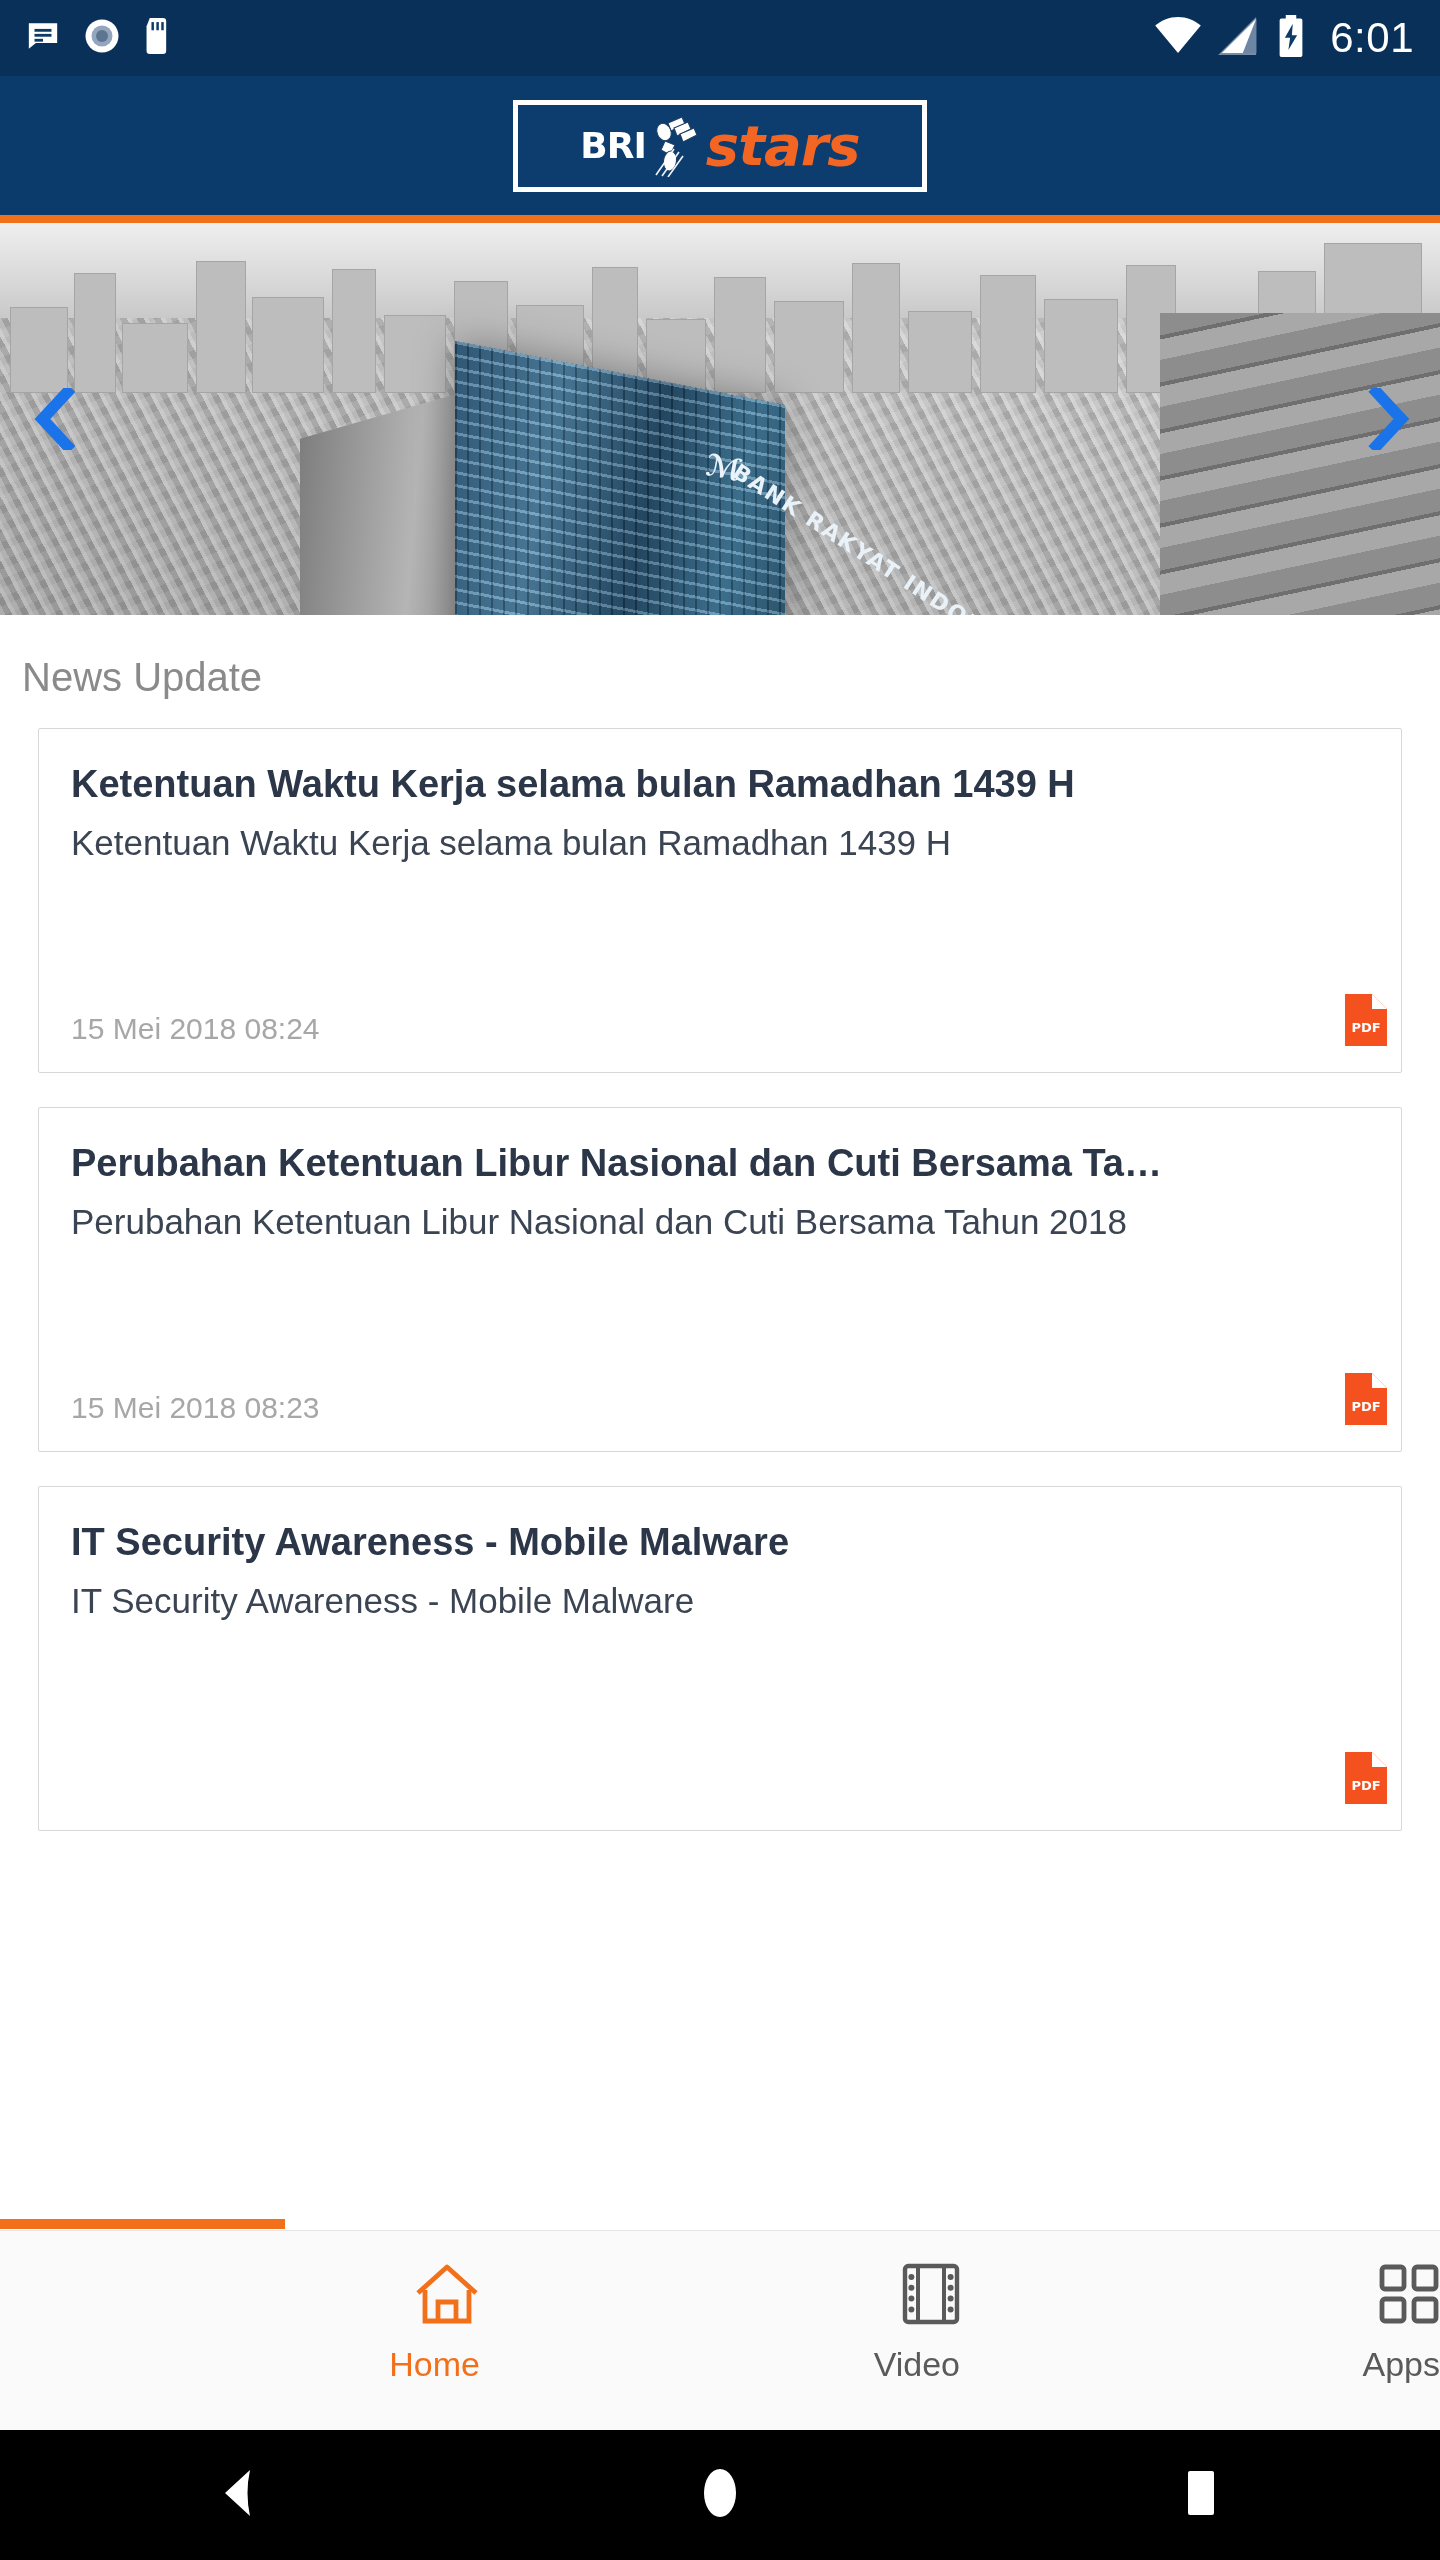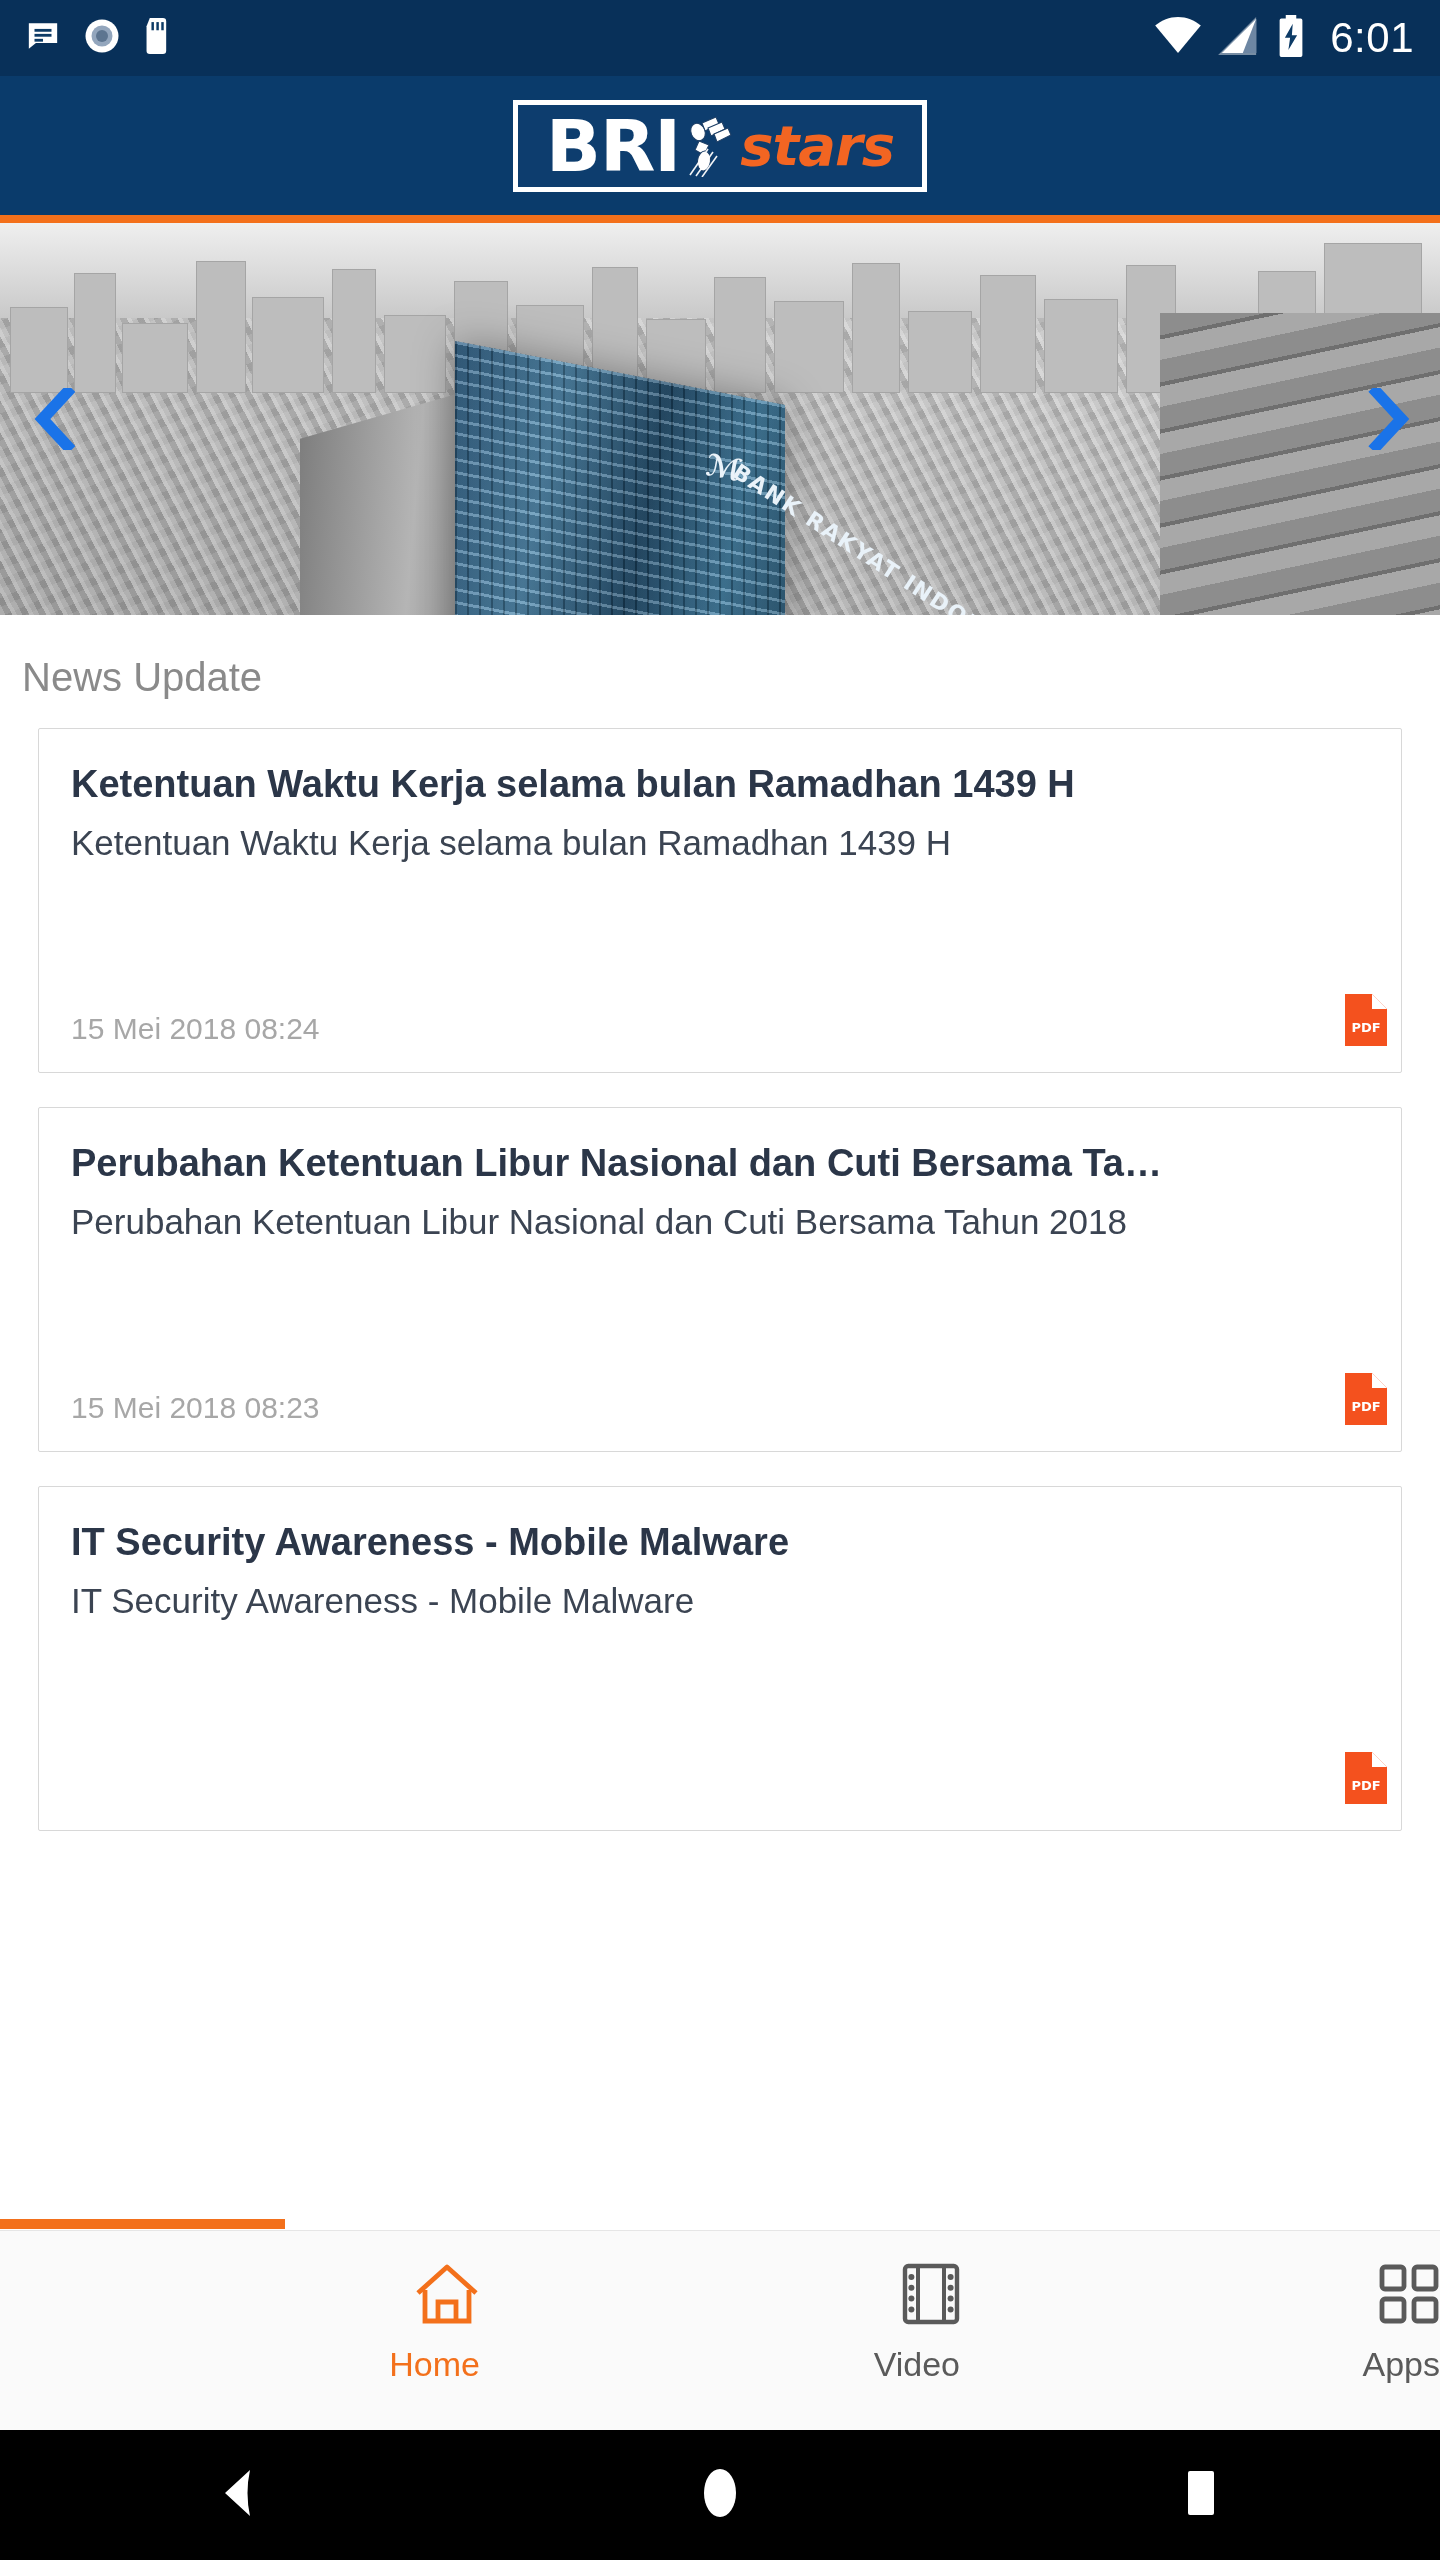--- a/index.html
+++ b/index.html
@@ -30,21 +30,21 @@
   .logo{
     background:#fff; padding:5px; width:414px; height:92px;
     display:flex; align-items:center; justify-content:center;
   }
   .logo-inner{
     width:100%; height:100%; background:#0d3d6e;
     display:flex; align-items:center; justify-content:center; gap:2px;
     position:relative;
   }
   .logo-bri{
-    color:#fff; font-weight:bold; font-size:72px;
+    color:#fff; font-weight:bold; font-size:36px;
     letter-spacing:-1px; font-family:"DejaVu Sans", sans-serif;
   }
   .logo-star{ position:relative; width:56px; height:62px; }
   .logo-star svg{ position:absolute; top:0; left:0; }
   .logo-stars{
     color:#F26522; font-weight:bold; font-style:italic; font-size:56px;
     letter-spacing:-1px; font-family:"DejaVu Sans", sans-serif;
   }
   .orangebar{
     position:absolute; top:215px; left:0; width:1440px; height:8px;

